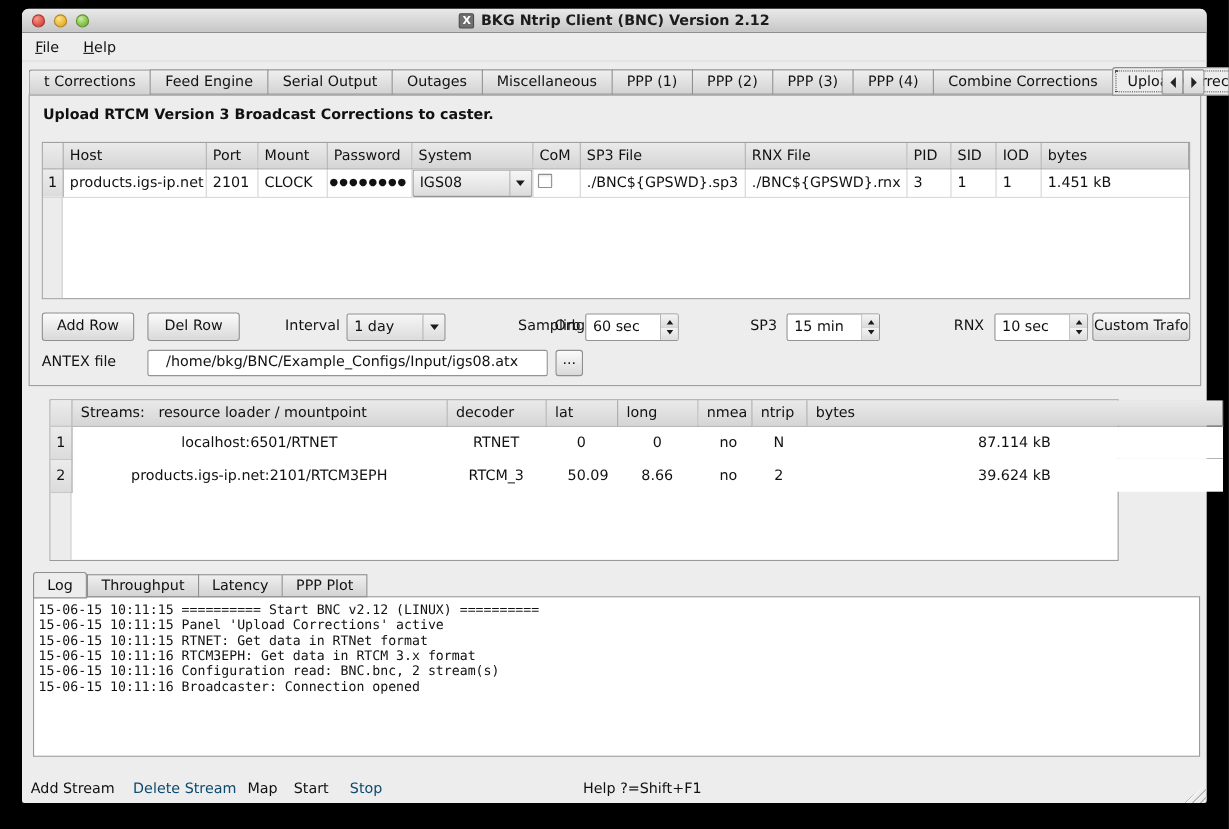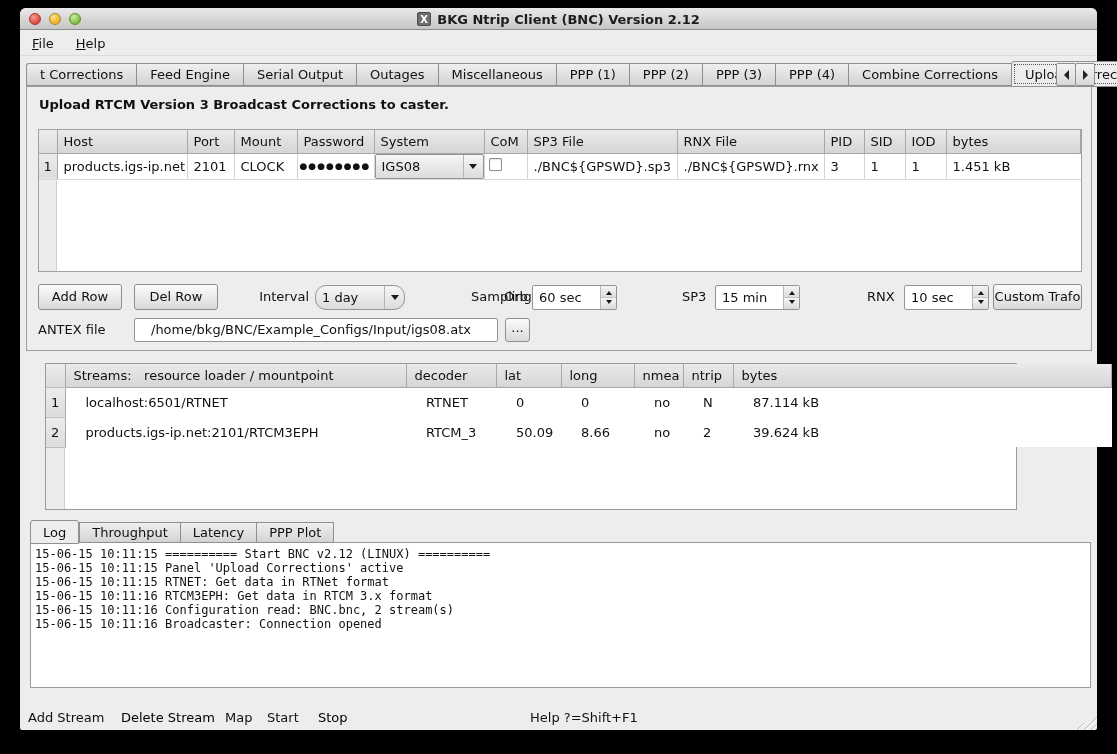--- a/index.html
+++ b/index.html
@@ -96,40 +96,40 @@
 
   
   .streams-frame { position:absolute; left:5px; top:355px; width:972px; height:147px;
                    background:#fff; border:1px solid #9a9a9a;margin-left:20px; }
   .streams-frame .numstrip { position:absolute; left:0; top:0; bottom:0; width:19px;
                              background:#ececec; border-right:1px solid #cfcfcf; }
   .streams-table { width:1066px; }
   .streams-table th { height:23px; font-weight:normal; text-align:left; padding:0 8px;
                       background:linear-gradient(#eaeaea,#d5d5d5); border-right:1px solid #a8a8a8;
                       border-bottom:1px solid #a8a8a8; overflow:hidden; white-space:pre; }
-  .streams-table td { height:30px; padding:0 20px; white-space:nowrap; overflow:hidden; background:#fff; }
+  .streams-table td { height:30px; padding:0 20px; white-space:nowrap; overflow:hidden; background:#fff;text-align:center; }
   .streams-table td.numcell, .streams-table th.corner { background:linear-gradient(#ececec,#dcdcdc);
                       border-right:1px solid #a8a8a8; border-bottom:1px solid #bdbdbd; text-align:center; padding:0; }
 
   
   .log-tabbar { position:absolute; left:10px; top:512px; height:23px; display:flex; align-items:flex-end; z-index:3; }
   .ltab { height:21px; line-height:20px; padding:0 12px; background:linear-gradient(#efefef,#d3d3d3);
           border:1px solid #8f8f8f; border-right:none; white-space:nowrap; }
   .ltab:last-child { border-right:1px solid #8f8f8f; }
   .ltab.selected { height:24px; line-height:23px; background:#ededed; border-right:1px solid #8f8f8f;
                    border-radius:3px 3px 0 0; transform:translateY(1px); }
   .log-pane { position:absolute; left:10px; top:534px; width:1061px; height:146px;
               background:#fff; border:1px solid #9a9a9a; z-index:1; padding:4px 0 0 4px; }
   .log-line { font-family:"DejaVu Sans Mono","Liberation Mono",monospace; font-size:12px;
               line-height:14px; white-space:pre; }
 
   
   .bottombar { position:absolute; left:0; right:0; top:698px; height:24px; }
   .bb-item { position:absolute; top:0; height:24px; line-height:24px; white-space:nowrap; }
-  .bb-item.disabled { color:#000000; }
+  .bb-item.disabled { color:#0c4a6e; }
 
   .resize-grip { position:absolute; right:0; bottom:0; width:22px; height:17px;
                  background:repeating-linear-gradient(135deg, transparent 0 3px, #b9b9b9 3px 4px, #f5f5f5 4px 5px);
                  clip-path:polygon(100% 0, 100% 100%, 0 100%); }
 </style>
 </head>
 <body>
 
 <div class="window">
 
@@ -234,21 +234,21 @@
           <td style="border-right:none;">1.451 kB</td>
         </tr>
       </tbody>
         </table>
     </div>
 
     <span class="btn" style="left:11px; top:197px; width:84px;">Add Row</span>
     <span class="btn" style="left:107px; top:197px; width:84px;">Del Row</span>
 
     <span class="ctl-label" style="left:215px; top:197px; width:67px; text-align:right;">Interval</span>
-    <span class="combo abs" style="left:288px; top:198px; width:90px;border-radius:11px;">
+    <span class="combo abs" style="left:288px; top:198px; width:90px;">
       <span class="cval">1 day</span>
       <span class="cbtn">
           <i class="tri-down"></i>
         </span>
     </span>
 
     <span class="ctl-label" style="left:404px; top:197px;margin-left:40px;">Sampling:</span>
     <span class="ctl-label" style="left:477px; top:197px;">Orb</span>
     <span class="spin abs" style="left:505px; top:198px; width:85px;">
       <span class="sval">60 sec</span>

